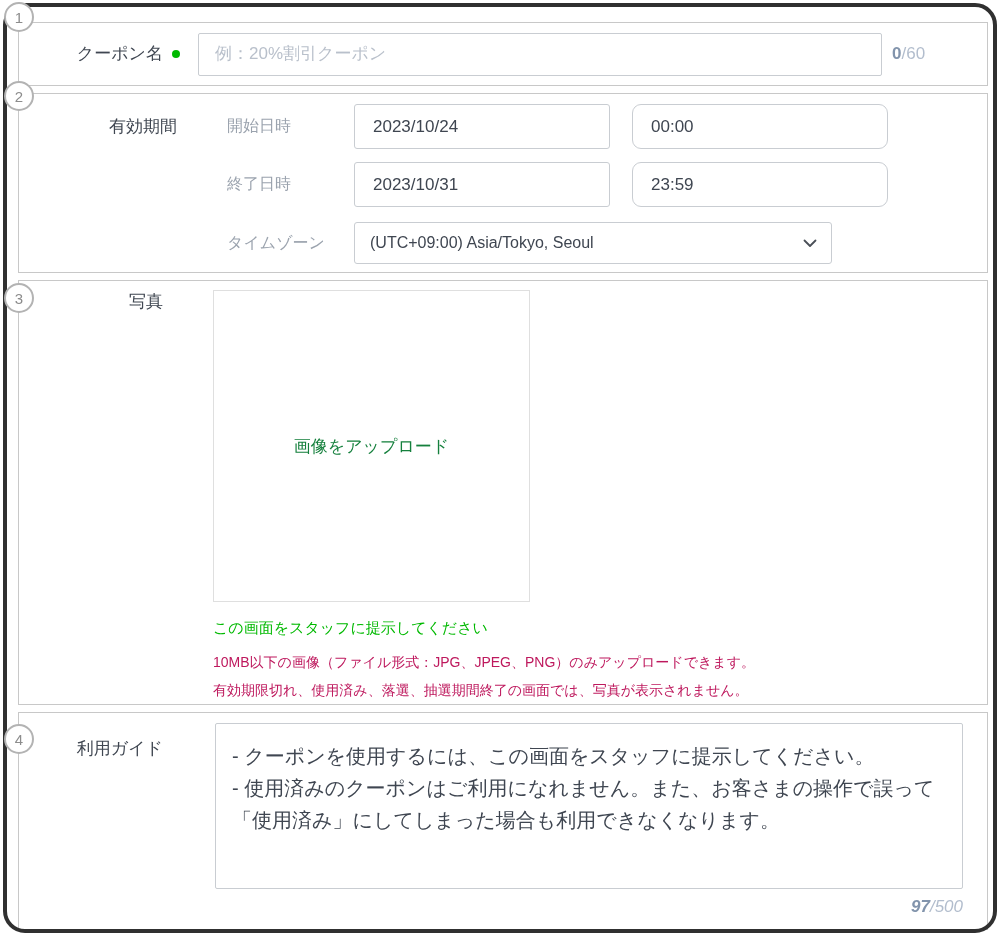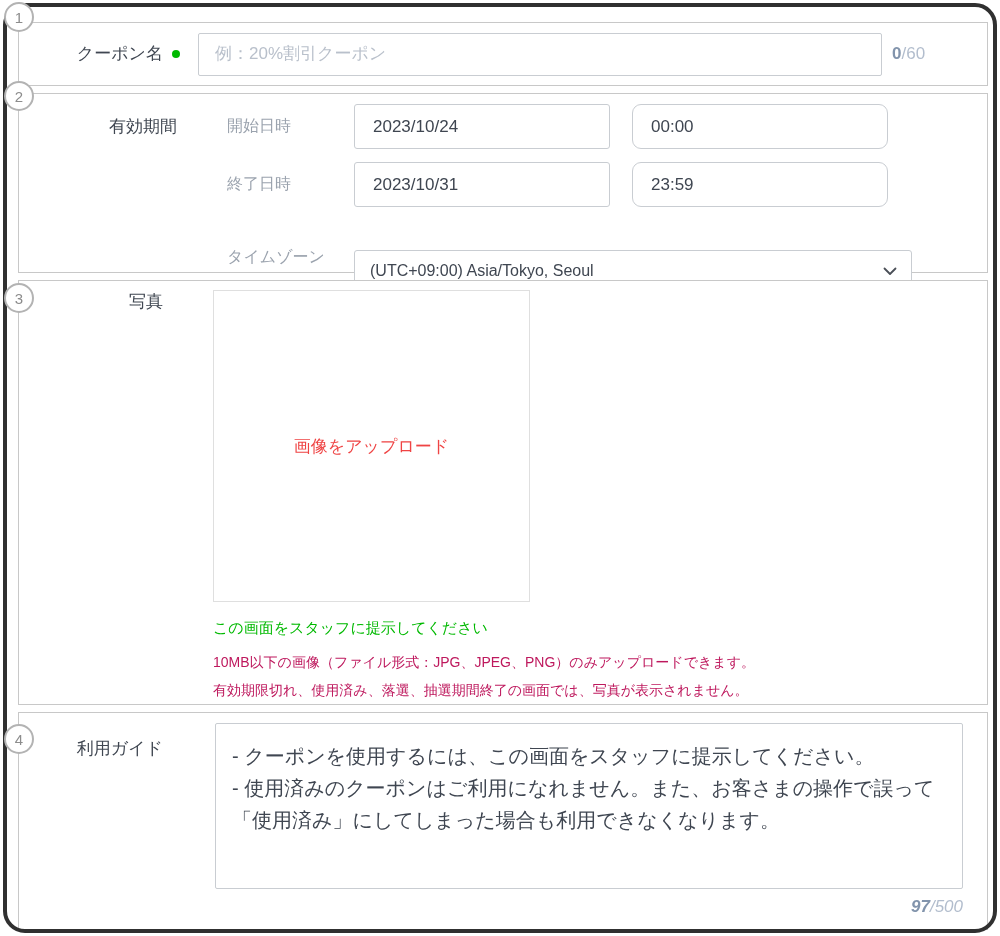--- a/index.html
+++ b/index.html
@@ -54,32 +54,32 @@
   .name-input{margin-left:35px;width:684px;height:43px;font-size:17px;padding:0 16px;border-radius:2px;}
   .counter{margin-left:10px;font-size:17px;color:#b2bdcd;white-space:nowrap;}
   .counter .cur{font-weight:bold;color:#8294ac;}
 
   .s2-row{display:flex;align-items:center;}
   .s2-row + .s2-row{margin-top:13px;}
   .s2-row.tz{margin-top:15px;}
   .date-input{width:256px;height:45px;font-size:17px;padding:0 18px;}
   .time-input{margin-left:22px;width:256px;height:45px;font-size:17px;padding:0 18px;border-radius:9px;}
   .tz-select{
-    box-sizing:border-box;width:558px;height:42px;border:1px solid #c9cdd2;border-radius:3px;
-    display:flex;align-items:center;padding:0 14px 0 15px;cursor:pointer;background:#fff;margin-top:28px;
+    box-sizing:border-box;width:478px;height:42px;border:1px solid #c9cdd2;border-radius:3px;
+    display:flex;align-items:center;padding:0 14px 0 15px;cursor:pointer;background:#fff;
   }
   .tz-select .tz-value{flex:1;font-size:16px;color:#3f4651;}
   .chevron{flex:0 0 auto;display:block;}
 
   .s3-content{margin-left:50px;}
   .upload-box{
     box-sizing:border-box;width:317px;height:312px;border:1px solid #dfdfdf;background:#fff;
     display:flex;align-items:center;justify-content:center;cursor:pointer;
   }
-  .upload-box span{font-size:17px;color:#ef4444;}
+  .upload-box span{font-size:17px;color:#15803d;}
   .template-link{display:inline-block;margin-top:17px;font-size:15px;color:#00b900;text-decoration:none;cursor:pointer;}
   .photo-notes{margin-top:10px;}
   .photo-notes p{margin:0;font-size:14px;line-height:28px;color:#be185d;}
 
   .s4 .label-col{padding-top:14px;}
   .s4-content{margin-left:52px;}
   .guide-textarea{
     width:748px;height:166px;resize:none;border-radius:2px;
     padding:16px 16px;font-size:20px;line-height:32px;letter-spacing:0;
   }

